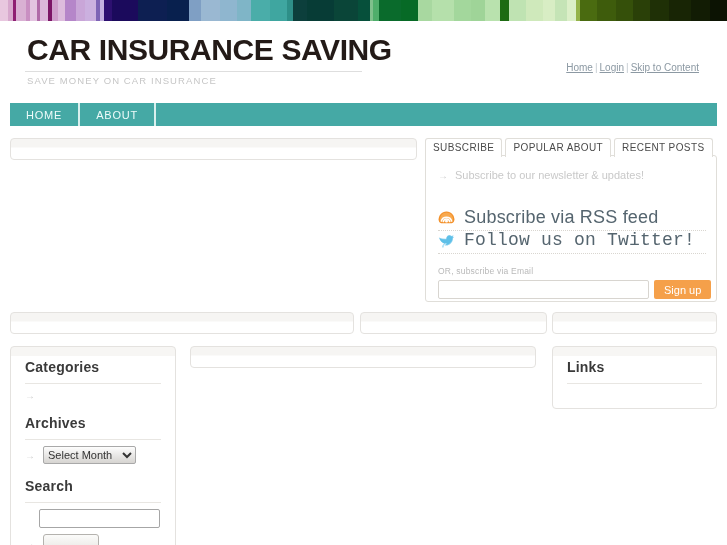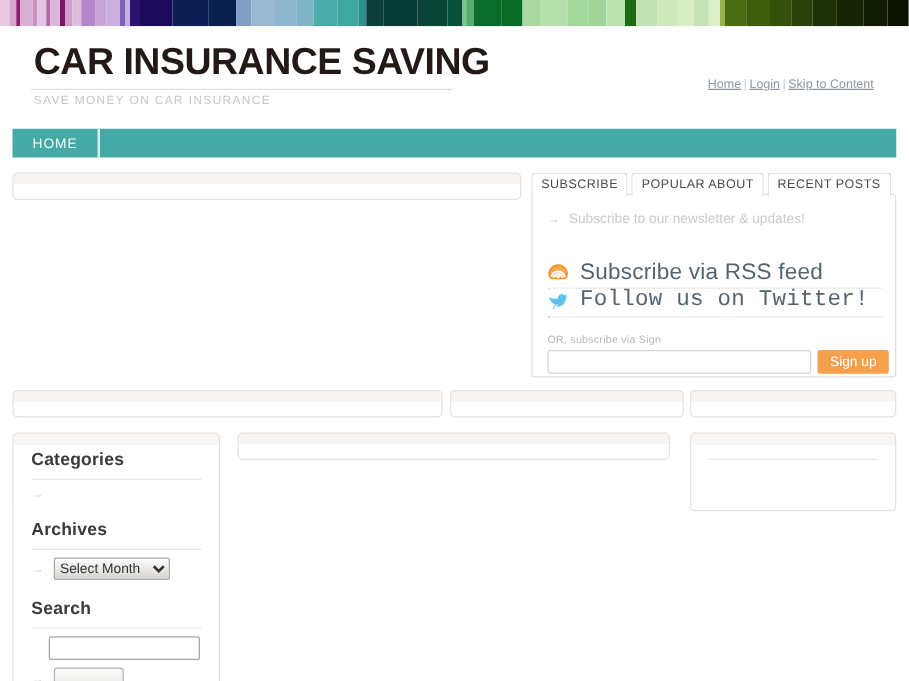--- a/index.html
+++ b/index.html
@@ -212,20 +212,21 @@
     <div class="site-title">CAR INSURANCE SAVING</div>
     <div class="title-rule"></div>
     <div class="tagline">SAVE MONEY ON CAR INSURANCE</div>
     <div class="toplinks">
       <a href="#">Home</a><span class="sep">|</span><a href="#">Login</a><span class="sep">|</span><a href="#">Skip to Content</a>
     </div>
   </div>
 
   <div class="nav">
     <div class="item">HOME</div>
+    <div class="item">ABOUT</div>
     <div class="filler"></div>
   </div>
 
   <div class="box" id="main-empty-box"></div>
 
   <div class="subwrap">
     <div class="subtabs">
       <div class="subtab">SUBSCRIBE</div>
       <div class="subtab">POPULAR ABOUT</div>
       <div class="subtab">RECENT POSTS</div>
@@ -254,21 +255,21 @@
         <span class="tw-ico">
           <svg width="17" height="15" viewBox="0 0 17 15">
             <path d="M0.8 4.6 C3.5 5.6 6.0 6.0 8.6 5.8 C8.2 4.0 9.3 2.3 11.0 2.0 C12.0 1.8 12.9 2.2 13.5 2.9 L15.6 2.3 L14.7 4.0 L16.2 3.8 L15.0 5.2 C15.1 8.6 12.6 11.7 9.4 12.4 C8.3 12.6 7.3 12.6 6.4 12.4 C7.6 11.8 8.3 11.0 8.5 10.3 C7.0 10.6 5.9 11.6 5.6 13.0 C5.4 13.9 5.6 14.4 5.0 14.6 C4.5 14.8 4.2 14.3 4.3 13.5 C4.4 12.4 5.1 11.2 6.2 10.4 C4.0 9.7 2.0 7.6 0.8 4.6 Z" fill="#8fd3f0"></path>
             <path d="M6.3 10.5 C4.3 9.8 2.5 8.0 1.4 5.5 C3.8 6.3 6.1 6.6 8.4 6.4 C8.2 4.6 9.3 3.1 10.9 2.8 C11.8 2.65 12.6 3.0 13.2 3.6 L14.8 3.1 L14.1 4.3 L15.2 4.2 L14.3 5.3 C14.35 8.3 12.1 11.0 9.3 11.7 C8.6 11.85 8.0 11.9 7.4 11.85 C8.2 11.3 8.7 10.7 8.9 10.1 Z" fill="#5fc0e8"></path>
             <path d="M6.2 10.7 C5.3 11.5 4.8 12.6 4.8 13.5 C4.78 14.1 5.0 14.4 5.3 14.3 C5.7 14.2 5.6 13.7 5.75 13.0 C5.95 12.0 6.6 11.2 7.5 10.7 Z" fill="#b9e3f6"></path>
           </svg>
         </span>
         <span class="label">Follow us on Twitter!</span>
       </div>
 
-      <div class="oremail">OR, subscribe via Sign</div>
+      <div class="oremail">OR, subscribe via Email</div>
 
       <div class="signform">
         <input class="signinput" type="text" placeholder="" style="">
         <button class="signbtn">Sign up</button>
       </div>
 
     </div>
   </div>
 
   <div class="box" id="mid-box-1"></div>
@@ -308,17 +309,18 @@
       <div class="wrow">
         <span class="arrow">→</span>
         <button class="searchbtn"></button>
       </div>
     </div>
 
   </div>
 
   <div class="widget" id="links-widget">
     <div style="padding-top:12px;">
+      <div class="wtitle">Links</div>
       <div class="wrule"></div>
     </div>
   </div>
 
 </div>
 
 </body></html>

